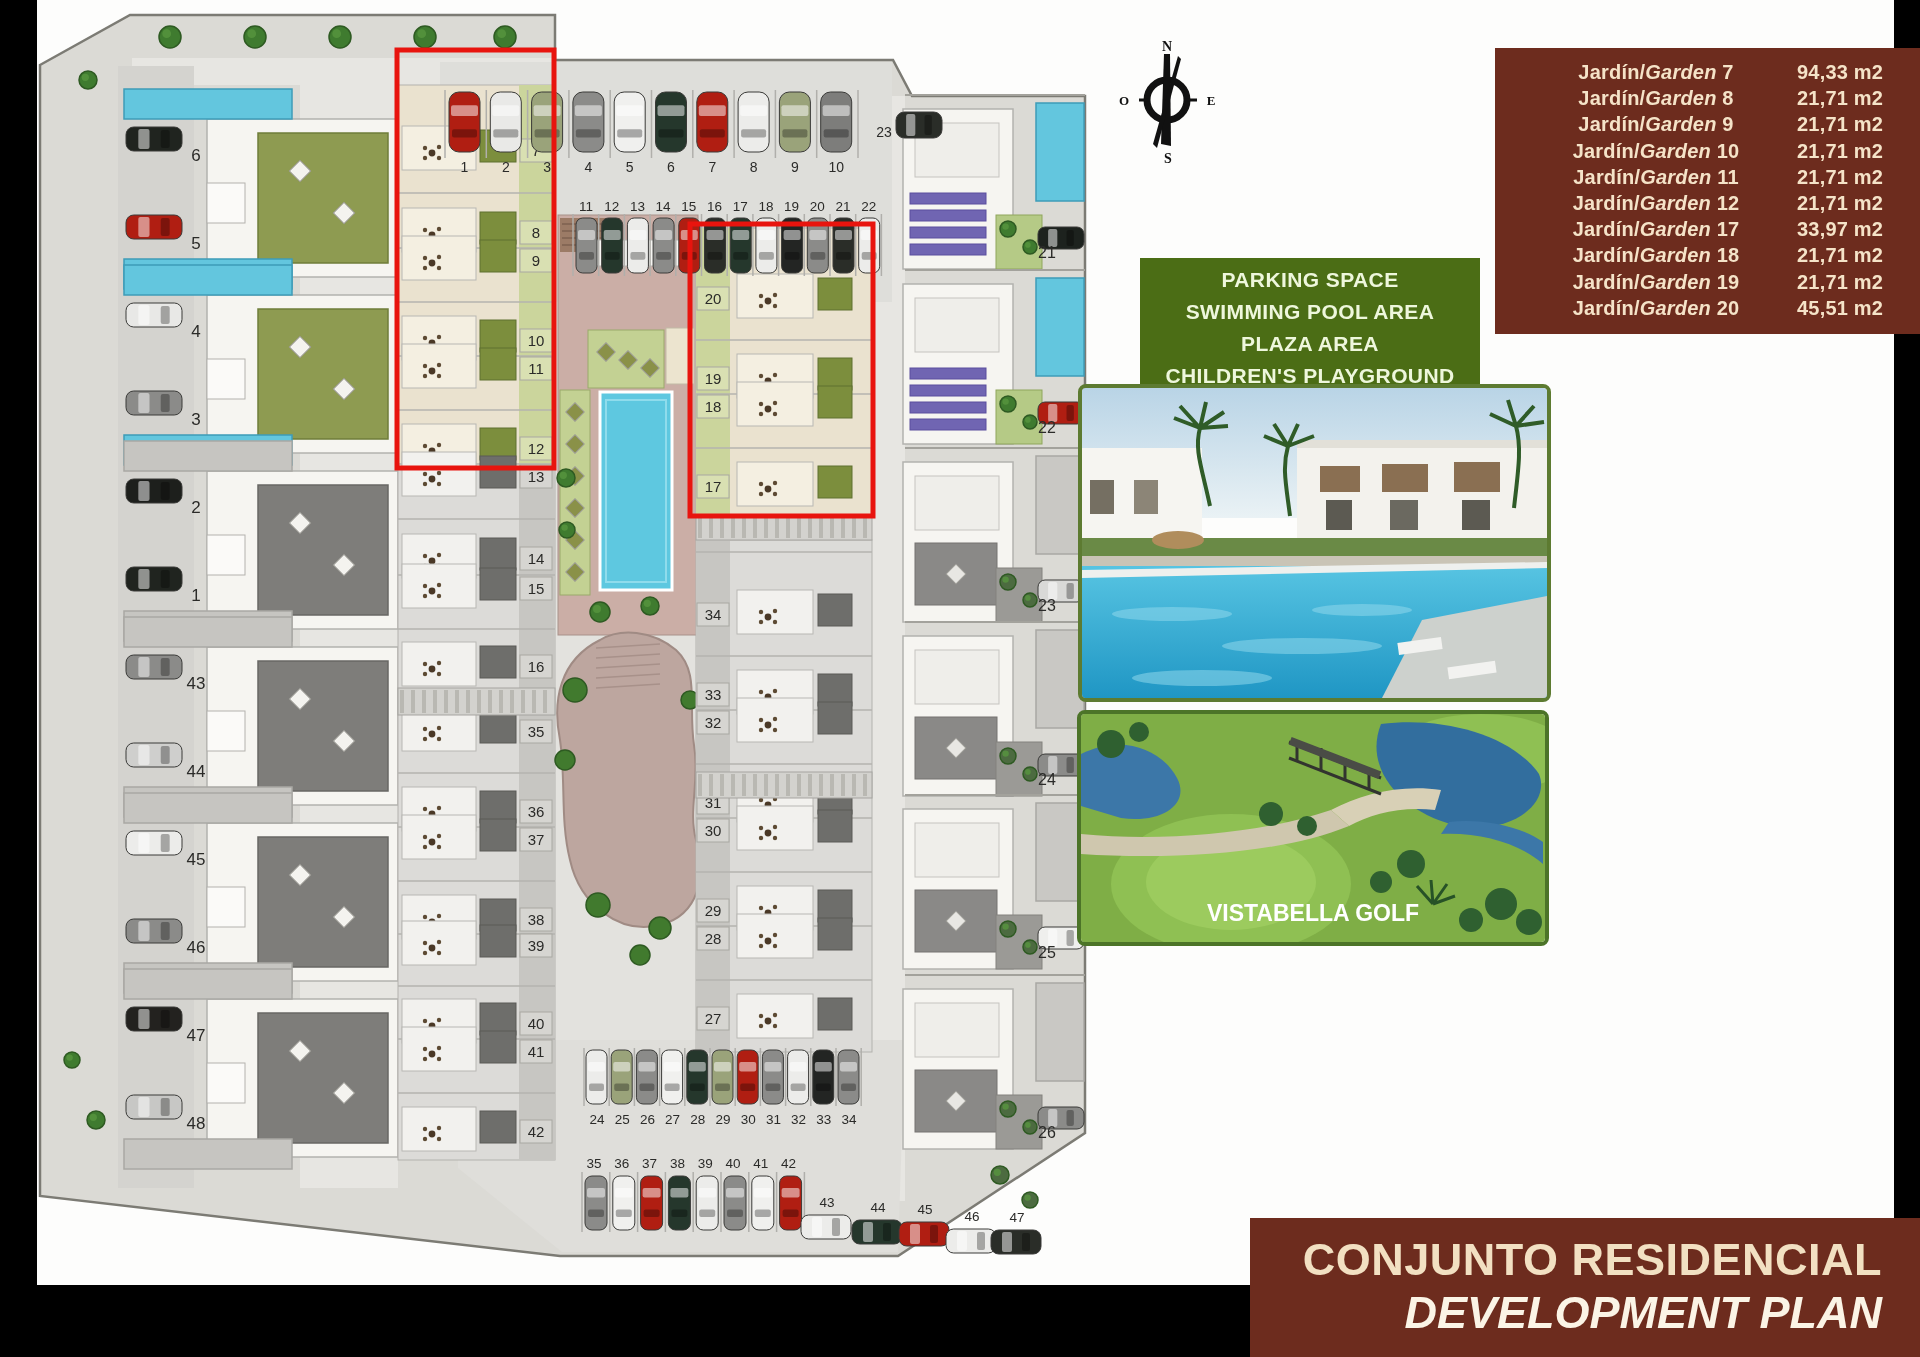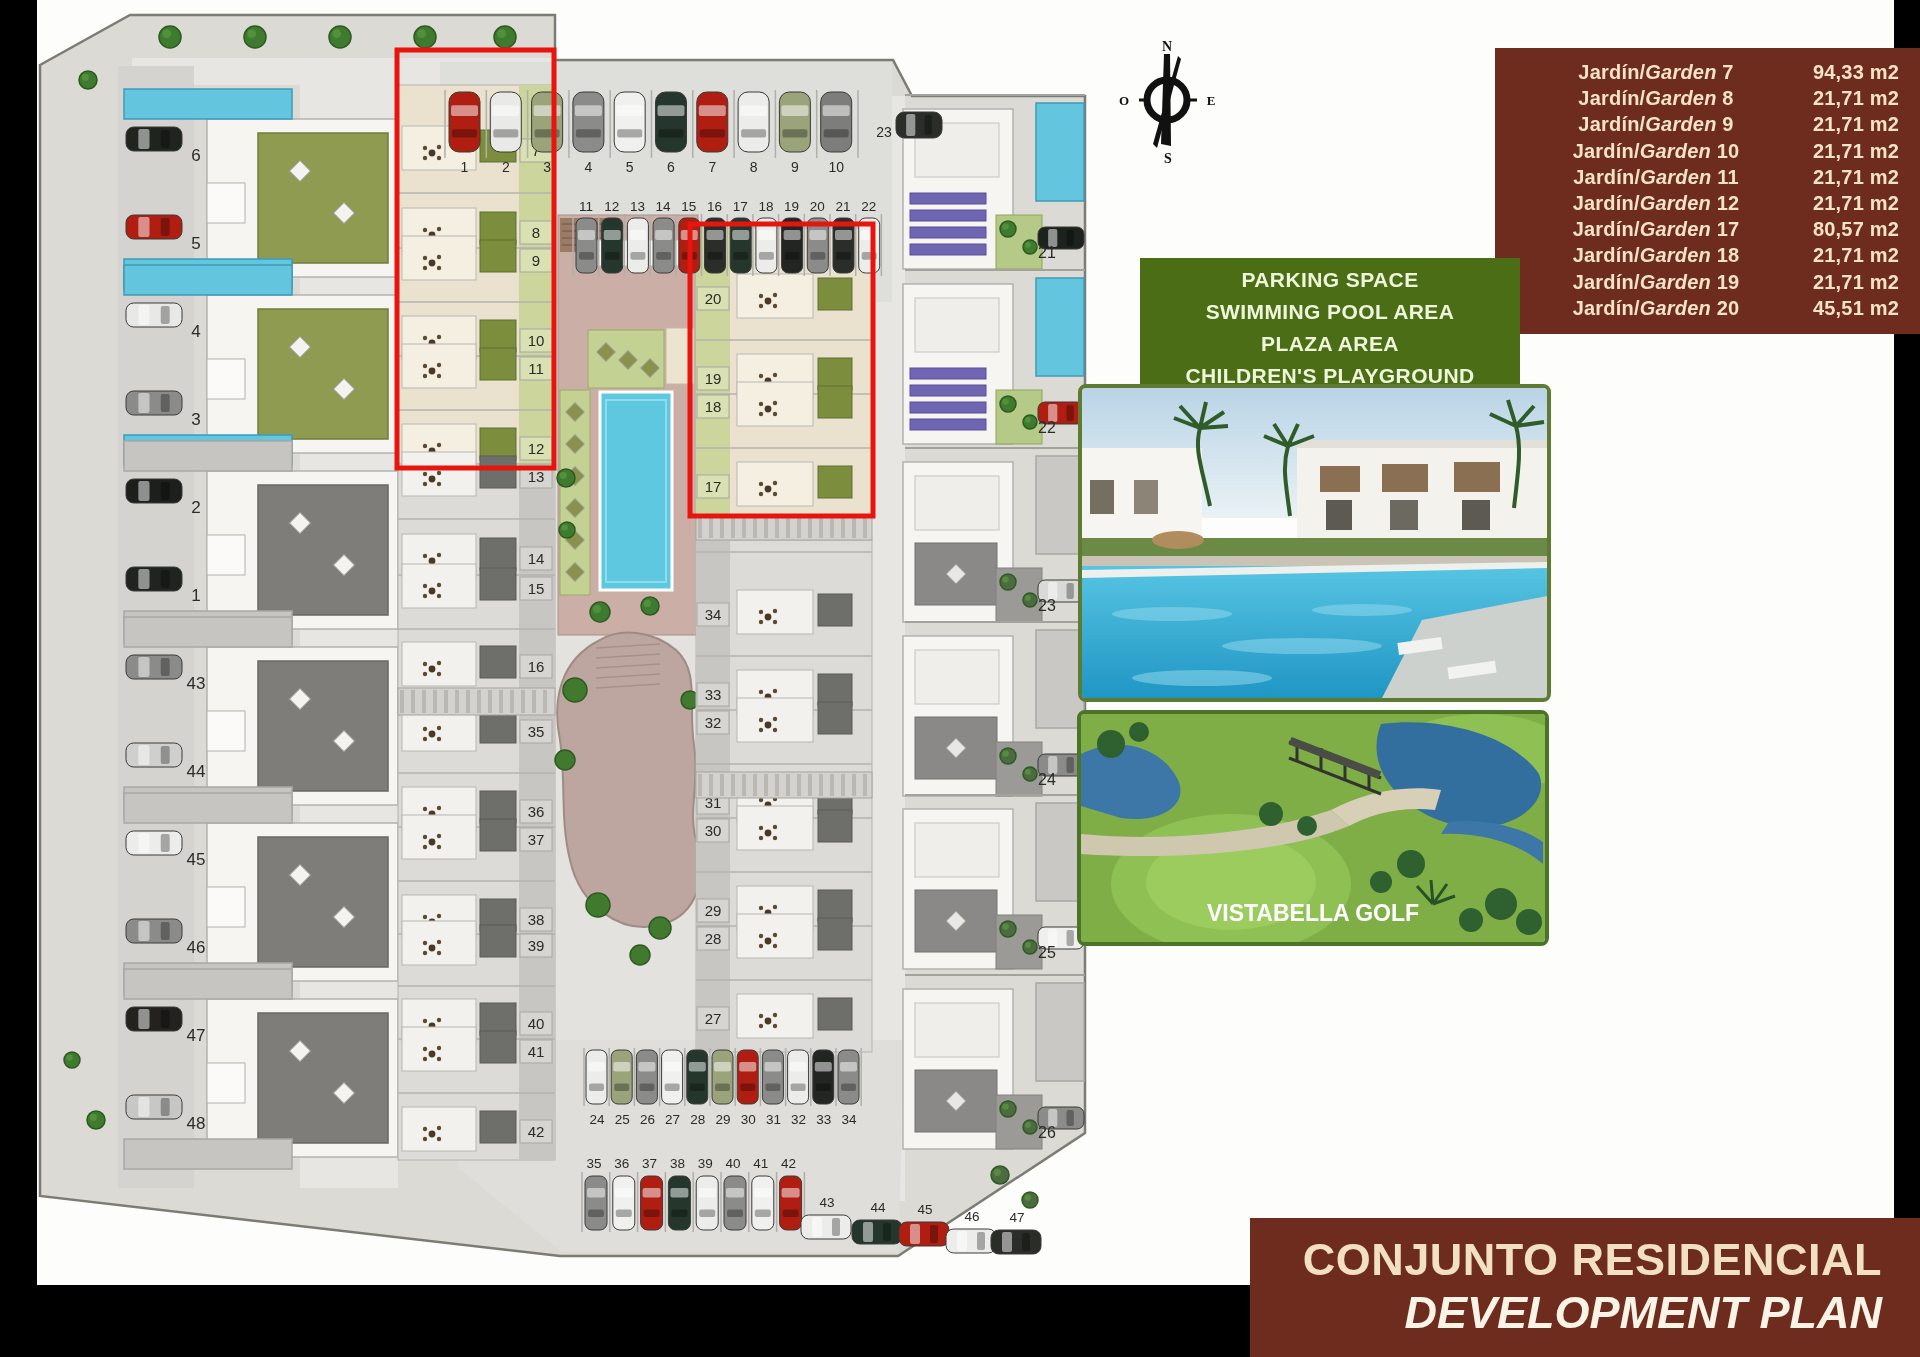--- a/index.html
+++ b/index.html
@@ -9,23 +9,23 @@
   #bar-left{left:0;top:0;width:37px;height:1357px;}
   #bar-right{right:0;top:0;width:26px;height:1357px;}
   #bar-bottom{left:0;top:1285px;width:1920px;height:72px;}
   #plan-svg{position:absolute;left:0;top:0;z-index:2;}
   
   #legend{position:absolute;left:1495px;top:48px;width:444px;height:286px;z-index:4;
           box-sizing:border-box;padding:13px 24px 4px 20px;}
   .lg-row{display:flex;justify-content:space-between;align-items:baseline;height:26.2px;
           font-size:20px;font-weight:700;letter-spacing:.2px;}
   .lg-l{flex:1;text-align:center;white-space:nowrap;}
-  .lg-v{width:118px;text-align:center;white-space:nowrap;}
+  .lg-v{width:118px;white-space:nowrap;}
   
-  #amenities{position:absolute;left:1140px;top:258px;width:380px;height:140px;z-index:4;
+  #amenities{position:absolute;left:1140px;top:258px;width:340px;height:140px;z-index:4;
              display:flex;flex-direction:column;justify-content:center;text-align:center;
              font-weight:700;font-size:21px;line-height:32px;letter-spacing:.4px;}
   
   .photo{position:absolute;z-index:4;border-radius:8px;overflow:hidden;margin-top:32px;}
   #photo-pool{left:1078px;top:352px;width:465px;height:310px;border:4px solid #5d7b31;}
   #photo-golf{left:1077px;top:678px;width:464px;height:228px;border:4px solid #4c7428;}
   
   #banner{position:absolute;left:1250px;top:1218px;width:670px;height:139px;z-index:6;
           box-sizing:border-box;padding:16px 38px 0 0;text-align:right;}
   #banner .t1{font-size:45px;font-weight:700;letter-spacing:.5px;line-height:52px;margin-left:16px;}
@@ -1184,21 +1184,21 @@
       <div class="lg-row">
         <span class="lg-l"><span>Jardín/</span><span style="font-style: italic;">Garden</span>&nbsp;11</span>
         <span class="lg-v">21,71 m2</span>
       </div>
       <div class="lg-row">
         <span class="lg-l"><span>Jardín/</span><span style="font-style: italic;">Garden</span>&nbsp;12</span>
         <span class="lg-v">21,71 m2</span>
       </div>
       <div class="lg-row">
         <span class="lg-l"><span>Jardín/</span><span style="font-style: italic;">Garden</span>&nbsp;17</span>
-        <span class="lg-v">80,57 m2</span>
+        <span class="lg-v">33,97 m2</span>
       </div>
       <div class="lg-row">
         <span class="lg-l"><span>Jardín/</span><span style="font-style: italic;">Garden</span>&nbsp;18</span>
         <span class="lg-v">21,71 m2</span>
       </div>
       <div class="lg-row">
         <span class="lg-l"><span>Jardín/</span><span style="font-style: italic;">Garden</span>&nbsp;19</span>
         <span class="lg-v">21,71 m2</span>
       </div>
       <div class="lg-row">

